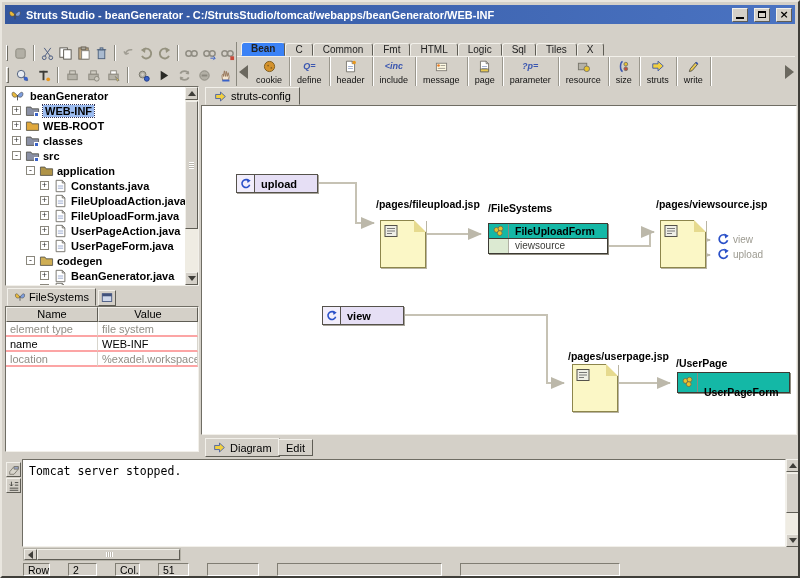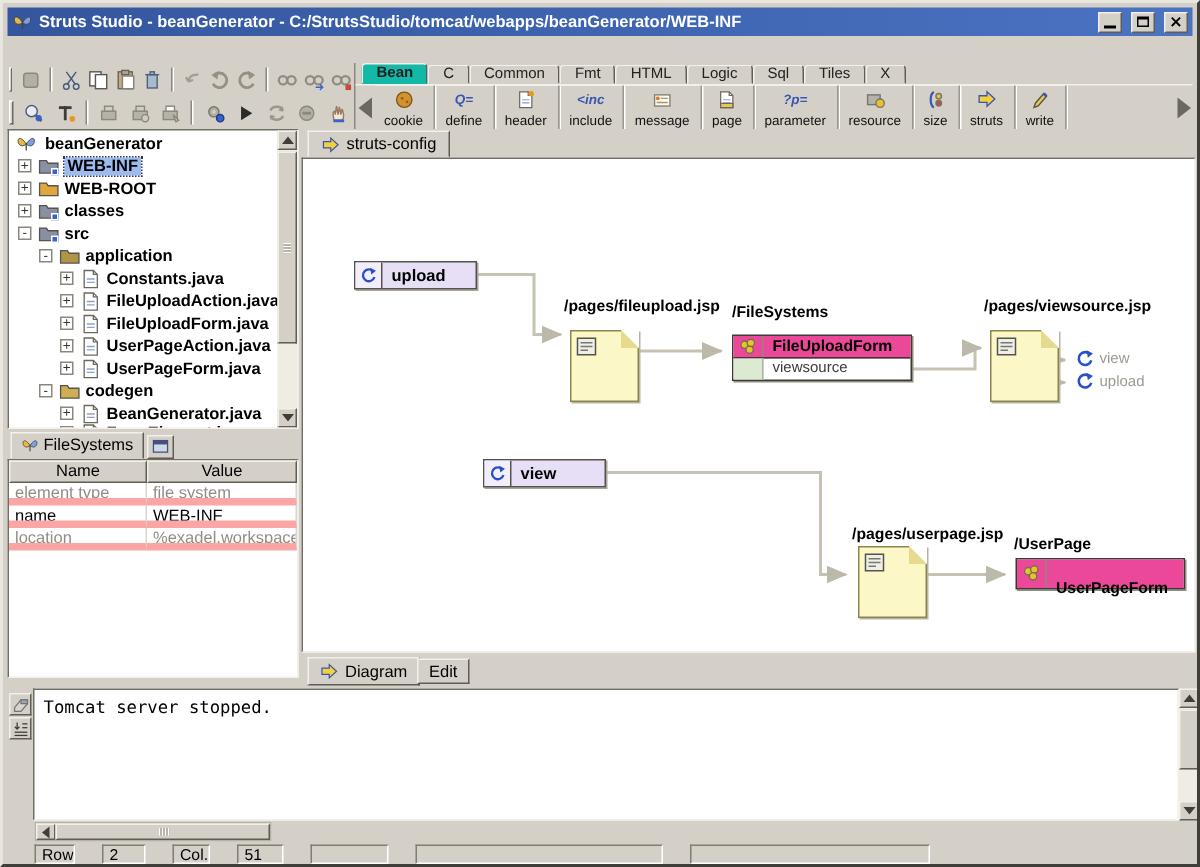--- a/index.html
+++ b/index.html
@@ -34,21 +34,21 @@
   .tbrow { position:absolute; left:0; width:230px; height:22px; display:flex; align-items:center; gap:1px; }
   .handle { width:3px; height:16px; margin:0 3px 0 1px; border:1px solid; border-color:#fff #6f6d64 #6f6d64 #fff; }
   .tsep { width:2px; height:16px; margin:0 3px; border-left:1px solid #8a887e; border-right:1px solid #fff; }
   .tbtn { width:20px; height:20px; display:flex; align-items:center; justify-content:center; background:transparent; border:1px solid transparent; }
   .tbtn svg { width:15px; height:15px; }
   
   .palette { position:absolute; left:231px; right:0; top:0; height:44px; border-left:1px solid #8a887e; }
   .pal-tabs { position:absolute; left:4px; top:0; height:14px; display:flex; align-items:flex-end; }
   .pal-tab { height:13px; padding:0 9px; font-size:10px; background:#d4d0c8;
     border:1px solid; border-color:#f2f0ea #5f5d55 transparent #f2f0ea; border-radius:3px 3px 0 0; color:#222; }
-  .pal-tab.sel { height:14px; font-weight:bold; background:#14b8a6; }
+  .pal-tab.sel { height:14px; font-weight:bold; background:#3b82f6; }
   .pal-body { position:absolute; left:0; right:0; top:14px; bottom:0; border-top:1px solid #f2f0ea; display:flex; align-items:stretch; }
   .pal-scroll { width:12px; display:flex; align-items:center; justify-content:center; }
   .chev-left { width:0; height:0; border:7px solid transparent; border-right:9px solid #6b685f; border-left:none; }
   .chev-right { width:0; height:0; border:7px solid transparent; border-left:9px solid #6b685f; border-right:none; }
   .pal-items { display:flex; flex:1; }
   .pal-item { display:flex; flex-direction:column; align-items:center; justify-content:space-between;
     padding:2px 7px 1px; border-right:1px solid #9a978d; box-shadow:1px 0 0 #fff; }
   .pal-item .picon { height:14px; display:flex; align-items:center; justify-content:center; }
   .pal-item .plabel { font-size:9px; color:#111; }
   .pal-glyph { font-size:9px; font-weight:bold; font-style:italic; color:#3a56b0; }
@@ -76,41 +76,41 @@
   
   .fs-header { left:3px; top:285px; width:194px; height:19px; display:flex; align-items:flex-end; gap:2px; padding-left:2px; }
   .fs-tab { height:18px; display:flex; align-items:center; gap:3px; padding:0 6px; background:#d4d0c8;
     border:1px solid; border-color:#f2f0ea #5f5d55 transparent #f2f0ea; font-size:11px; }
   .fs-btn { width:18px; height:16px; display:flex; align-items:center; justify-content:center;
     background:#d4d0c8; border:1px solid; border-color:#f2f0ea #5f5d55 #5f5d55 #f2f0ea; }
   .fs-table { left:3px; top:304px; width:194px; height:146px; background:#fff;
     border:1px solid; border-color:#6f6d64 #f2f0ea #f2f0ea #6f6d64; }
   .fs-hcell { position:absolute; top:0; height:15px; background:#d4d0c8; text-align:center; font-size:11px;
     border:1px solid; border-color:#f2f0ea #5f5d55 #5f5d55 #f2f0ea; }
-  .fs-cell { position:absolute; height:15px; font-size:11px; padding:1px 4px; border-bottom:5px solid #fca5a5; border-right:1px solid #d8d5cc; white-space:nowrap; overflow:hidden; }
+  .fs-cell { position:absolute; height:15px; font-size:11px; padding:1px 4px; border-bottom:2px solid #fca5a5; border-right:1px solid #d8d5cc; white-space:nowrap; overflow:hidden; }
   .dim { color:#8f8d85; }
   
   .doc-tab { left:203px; top:85px; height:18px; display:flex; align-items:center; gap:4px; padding:0 8px;
     background:#d4d0c8; border:1px solid; border-color:#f2f0ea #5f5d55 transparent #f2f0ea; font-size:11px; }
   .canvas { left:199px; top:103px; width:596px; height:330px; background:#fff;
     border:1px solid; border-color:#6f6d64 #f2f0ea #f2f0ea #6f6d64; overflow:hidden; }
   .canvas-inner { position:absolute; inset:0; }
   .wires { position:absolute; left:0; top:0; }
   .wires polyline { fill:none; stroke:#c6c2b4; stroke-width:2; }
   .action { position:absolute; width:82px; height:19px; background:#e6dff5; border:1px solid #55524b;
     box-shadow:1px 1px 0 #a8a49a; display:flex; align-items:stretch; }
   .action .aicon { width:18px; background:#f2eefb; border-right:1px solid #55524b; display:flex; align-items:center; justify-content:center; }
   .action .alabel { font-weight:bold; font-size:11px; padding:3px 0 0 6px; }
   .nlabel { position:absolute; font-weight:bold; font-size:10.5px; white-space:nowrap; }
   .note { position:absolute; width:46px; height:48px; background:#fbf7c6; border:1px solid #8d864c; box-shadow:1px 1px 0 #b8b4a4; }
   .note::after { content:""; position:absolute; top:-1px; right:-1px; width:0; height:0;
     border-style:solid; border-width:0 12px 12px 0; border-color:#fff #fff #e6da8e #e6da8e; }
   .note .nicon { position:absolute; left:3px; top:3px; }
   .fbox { position:absolute; background:#fff; border:1px solid #3c3a33; box-shadow:1px 1px 0 #908c80; }
-  .fhead { height:15px; background:#ec4899; border-bottom:1px solid #3c3a33; display:flex; align-items:stretch; }
+  .fhead { height:15px; background:#14b8a6; border-bottom:1px solid #3c3a33; display:flex; align-items:stretch; }
   .fhead .ficon { width:20px; border-right:1px solid #8a8a80; display:flex; align-items:center; justify-content:center; }
   .fhead .fname { font-weight:bold; font-size:10.5px; padding:1px 6px; }
   .frow { height:14px; display:flex; align-items:stretch; }
   .frow .fic2 { width:20px; background:#dcead2; border-right:1px solid #b0b0a4; }
   .frow .fwd { font-size:10px; color:#3c3c38; padding:1px 6px; }
   .link { position:absolute; display:flex; align-items:center; gap:4px; }
   .link .llabel { font-size:10px; color:#9c9a90; }
   
   .bot-tab { position:absolute; display:flex; align-items:center; gap:4px; padding:0 7px; background:#d4d0c8;
     border:1px solid; border-color:#f2f0ea #5f5d55 #5f5d55 #f2f0ea; font-size:11px; }

